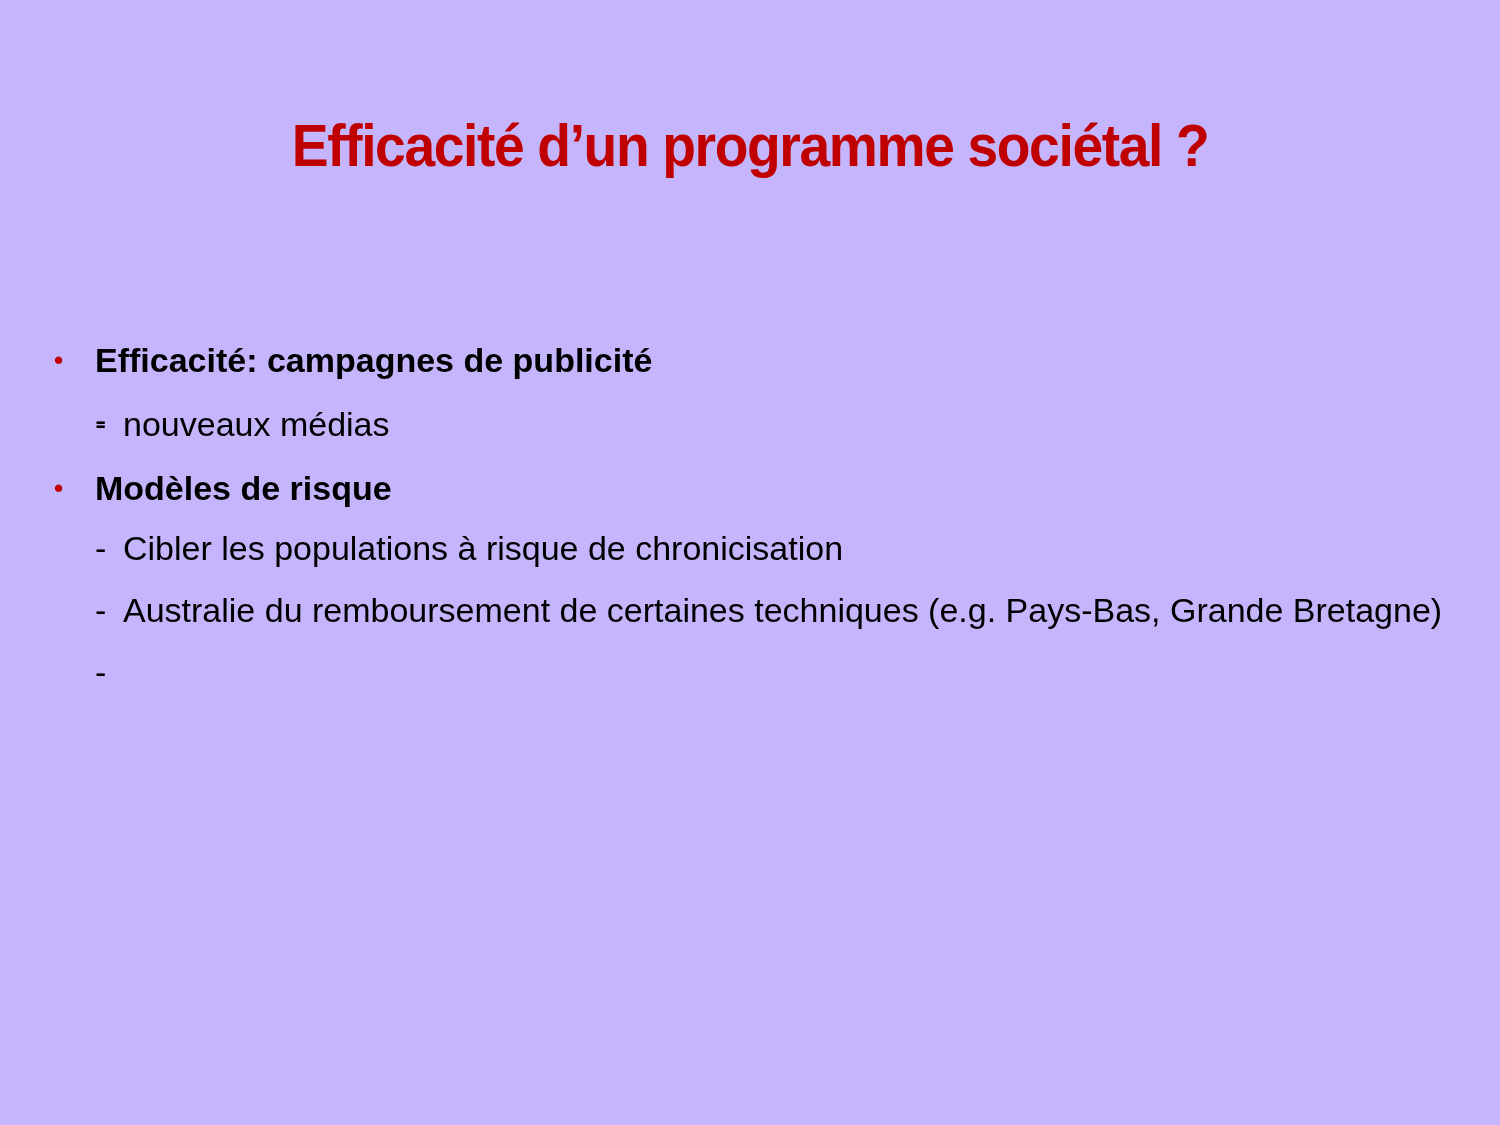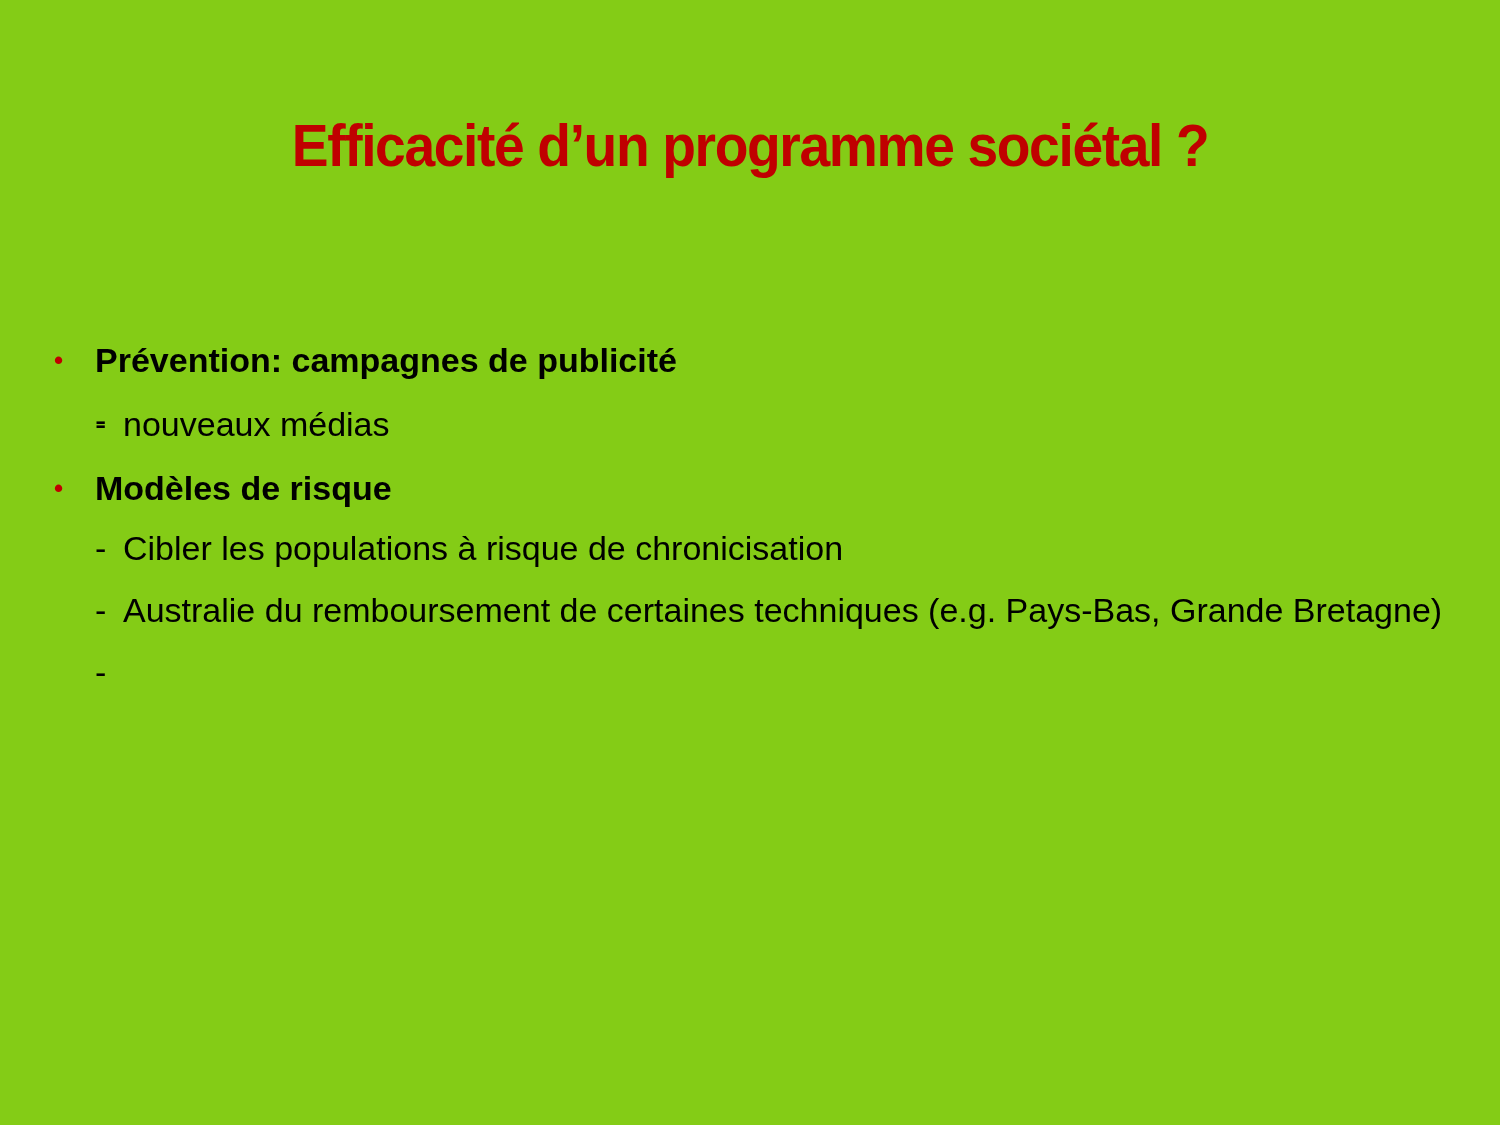--- a/index.html
+++ b/index.html
@@ -11,21 +11,21 @@
       width: 1500px;
       height: 1125px;
       position: relative;
       overflow: hidden;
     }
     .slide {
       position: absolute;
       left: 0; top: 0;
       width: 1500px;
       height: 1125px;
-      background: #84cc16;
+      background: #c4b5fd;
     }
     .title {
       position: absolute;
       left: 0;
       top: 104px;
       width: 1500px;
       text-align: center;
       font-family: "Liberation Sans", sans-serif;
       font-weight: bold;
       font-size: 60px;
@@ -77,21 +77,21 @@
 <body>
 
 <div class="slide">
 
   <div class="title">Efficacité d’un programme sociétal ?</div>
 
   <div class="body">
 
     <div class="l1">
       <span class="bullet">•</span>
-      <span>Prévention: campagnes de publicité</span>
+      <span>Efficacité: campagnes de publicité</span>
     </div>
     <div class="l2">
       <span class="dash">-</span>
     </div>
     <div class="l2">
       <span class="dash">-</span>
       <span>nouveaux médias</span>
     </div>
 
     <div class="l1">

